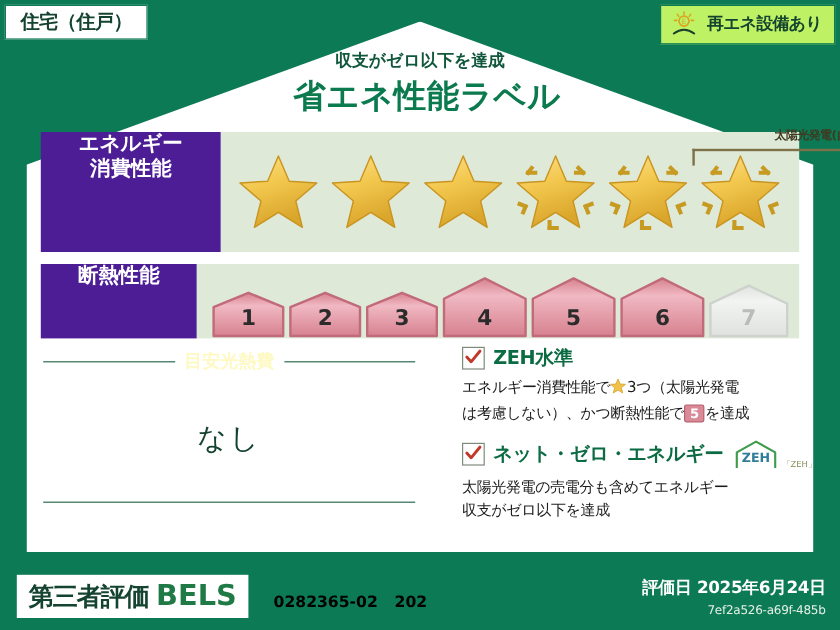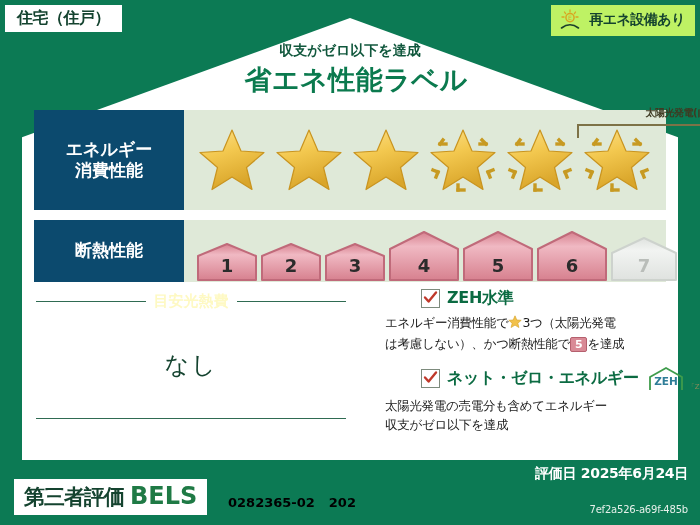--- a/index.html
+++ b/index.html
@@ -44,30 +44,30 @@
     font-size:14px;font-weight:bold;color:#10573c;letter-spacing:0px;
   }
   .title-main{
     position:absolute;left:0;right:0;top:62px;text-align:center;
     font-size:27px;font-weight:bold;color:#0b7a4e;letter-spacing:0.5px;margin-left:12px;
   }
 
   
   .row{position:absolute;display:flex;align-items:stretch;}
   .row-label{
-    background:#0c4a6e;color:#fff;font-weight:bold;font-size:17px;
-    display:flex;flex-direction:column;justify-content:center;align-items:center;
+    background:#4c1d95;color:#fff;font-weight:bold;font-size:17px;
+    display:flex;flex-direction:column;align-items:center;
     line-height:1.25;letter-spacing:0px;
   }
   .row-body{background:#dfe9d8;position:relative;flex:1;}
 
   #row-energy{left:34px;top:110px;width:632px;height:100px;}
   #row-energy .row-label{width:150px;}
   #row-insul{left:34px;top:220px;width:632px;height:62px;}
-  #row-insul .row-label{width:150px;}
+  #row-insul .row-label{width:130px;}
 
   
   .stars{position:absolute;inset:0;display:flex;align-items:center;padding-left:10px;gap:2px;}
   .star-cell{width:75px;height:80px;position:relative;display:flex;align-items:center;justify-content:center;}
   .star-svg{width:66px;height:64px;display:block;}
   .sparkle{position:absolute;stroke:#c79a22;stroke-width:3.4;fill:none;stroke-linecap:square;}
 
   .solar-bracket{
     position:absolute;left:393px;top:14px;width:240px;height:12px;
     border:2px solid #7d7247;border-bottom:none;
@@ -90,21 +90,21 @@
   
   .cost-wrap{position:absolute;left:36px;top:292px;width:310px;}
   .cost-head{display:flex;align-items:center;gap:8px;}
   .cost-head .ln{flex:1;height:1px;background:#2f6b52;}
   .cost-head .tx{font-size:15px;font-weight:bold;color:#fef9c3;letter-spacing:0px;white-space:nowrap;}
   .cost-val{text-align:center;font-size:24px;color:#14432f;margin-top:38px;letter-spacing:2px;}
   .cost-rule{position:absolute;left:36px;top:418px;width:310px;height:1px;background:#2f6b52;}
 
   
   .zeh-panel{position:absolute;left:385px;top:288px;width:282px;}
-  .zeh-item{display:flex;align-items:center;gap:7px;margin-left:36px;}
+  .zeh-item{display:flex;align-items:center;gap:7px;}
   .cbx{
     width:17px;height:17px;border:1px solid #7d8b7d;background:#fff;
     position:relative;flex:0 0 auto;
   }
   .cbx svg{position:absolute;left:1px;top:0px;}
   .zeh-ttl{font-size:16px;font-weight:bold;color:#0b6b42;letter-spacing:-0.3px;white-space:nowrap;}
   .zeh-desc{font-size:12.5px;color:#1b1b1b;line-height:1.55;margin:4px 0 0 0;letter-spacing:-0.3px;}
   .mini-star{display:inline-block;vertical-align:-2px;}
   .mini-badge{
     display:inline-block;background:#d98a96;color:#fff;font-weight:bold;
@@ -117,21 +117,21 @@
   .bels-chip{
     position:absolute;left:14px;bottom:10px;background:#fff;
     padding:3px 10px 4px 10px;display:flex;align-items:baseline;gap:6px;
   }
   .bels-jp{font-size:21px;font-weight:bold;color:#14432f;letter-spacing:-1px;}
   .bels-en{font-size:24px;font-weight:bold;color:#1f7a45;letter-spacing:0px;}
   .bels-no{
     position:absolute;left:228px;bottom:15px;color:#000000;font-size:13px;font-weight:bold;
   }
   .bels-no span{margin-right:14px;}
-  .eval{position:absolute;right:12px;bottom:42px;color:#fff;font-size:14px;font-weight:bold;letter-spacing:-0.3px;padding-left:16px;}
+  .eval{position:absolute;right:12px;bottom:26px;color:#fff;font-size:14px;font-weight:bold;letter-spacing:-0.3px;padding-left:16px;}
   .uuid{position:absolute;right:12px;bottom:10px;color:#e6f0ea;font-size:10px;letter-spacing:-0.2px;}
 </style>
 </head>
 <body>
 
 <div id="label-root">
 
   <div class="house-body"></div>
 
   <div class="chip-type">

